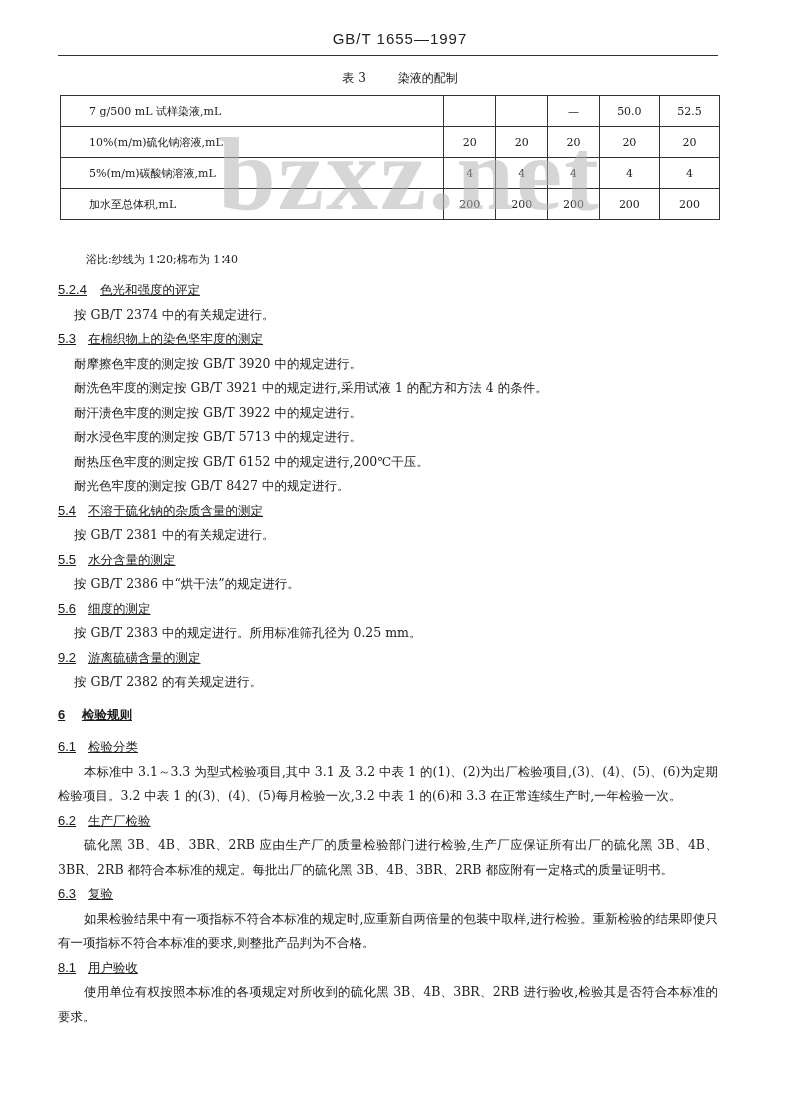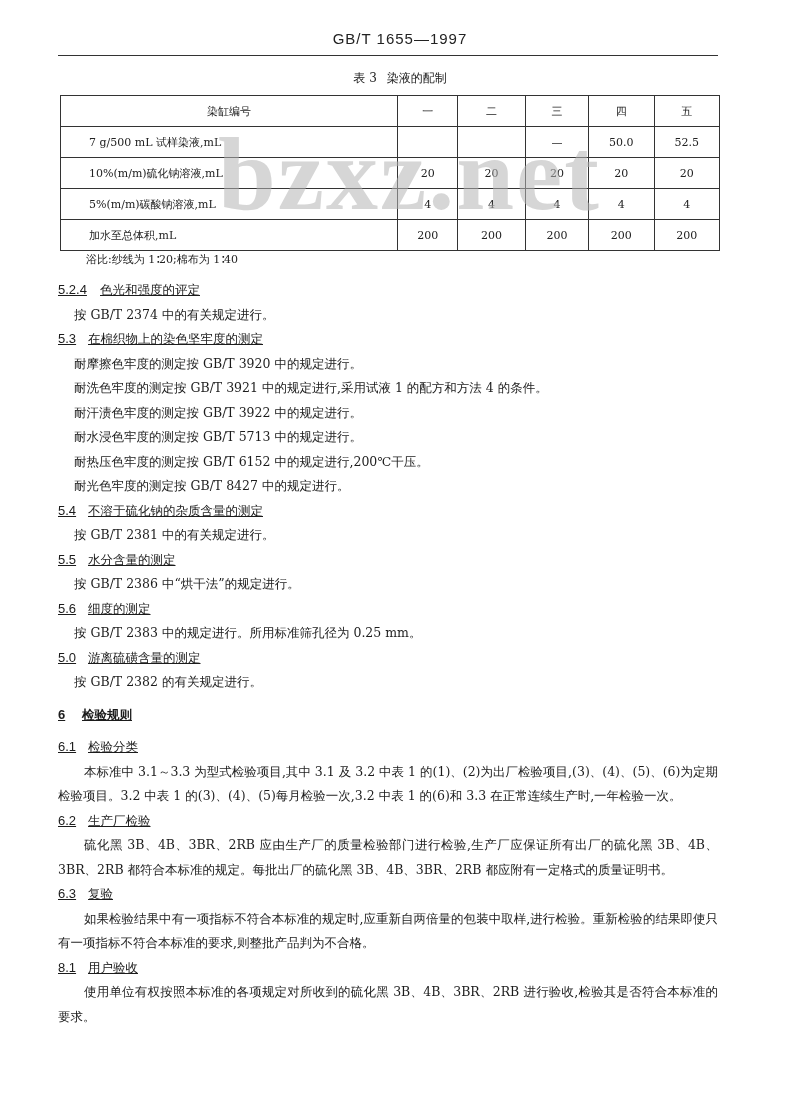--- a/index.html
+++ b/index.html
@@ -36,21 +36,21 @@
     }
     .table-caption {
       position: absolute;
       left: 0;
       top: 70px;
       width: 800px;
       text-align: center;
       font-size: 12px;
       color: #222;
     }
-    .table-caption span { margin: 0 3px; }
+    .table-caption span { margin: 0 14px; }
     table.recipe {
       position: absolute;
       left: 60px;
       top: 95px;
       width: 660px;
       border-collapse: collapse;
       font-size: 11px;
       color: #222;
     }
     table.recipe td, table.recipe th {
@@ -127,28 +127,20 @@
 <div class="page-header">GB/T 1655—1997</div>
 <div class="header-rule"></div>
 
 <div class="table-caption">
   <span>表 3</span>
   <span>染液的配制</span>
 </div>
 
 <table class="recipe">
   <tbody>
-      <tr>
-    <th class="c0 label-head">染缸编号</th>
-    <th class="c1 num">一</th>
-    <th class="c2 num">二</th>
-    <th class="c3 num">三</th>
-    <th class="c4 num">四</th>
-    <th class="c5 num">五</th>
-  </tr>
   <tr>
     <td class="label">7 g/500 mL 试样染液,mL</td>
     <td class="num"></td>
     <td class="num"></td>
     <td class="num">—</td>
     <td class="num">50.0</td>
     <td class="num">52.5</td>
   </tr>
   <tr>
     <td class="label">10%(m/m)硫化钠溶液,mL</td>
@@ -222,21 +214,21 @@
 
   <div class="h">
     <span class="num">5.6</span>
     <span>细度的测定</span>
   </div>
   <div class="p">
     <div>按 GB/T 2383 中的规定进行。所用标准筛孔径为 0.25 mm。</div>
   </div>
 
   <div class="h">
-    <span class="num">5.0</span>
+    <span class="num">9.2</span>
     <span>游离硫磺含量的测定</span>
   </div>
   <div class="p">
     <div>按 GB/T 2382 的有关规定进行。</div>
   </div>
 
   <div class="h chap">
     <span class="num">6</span>
     <span>检验规则</span>
   </div>

